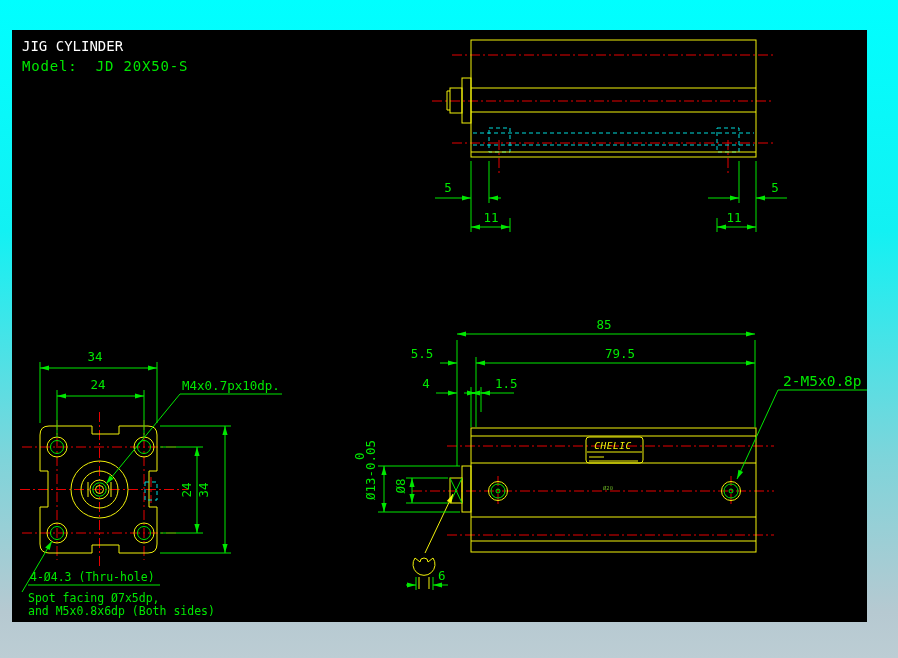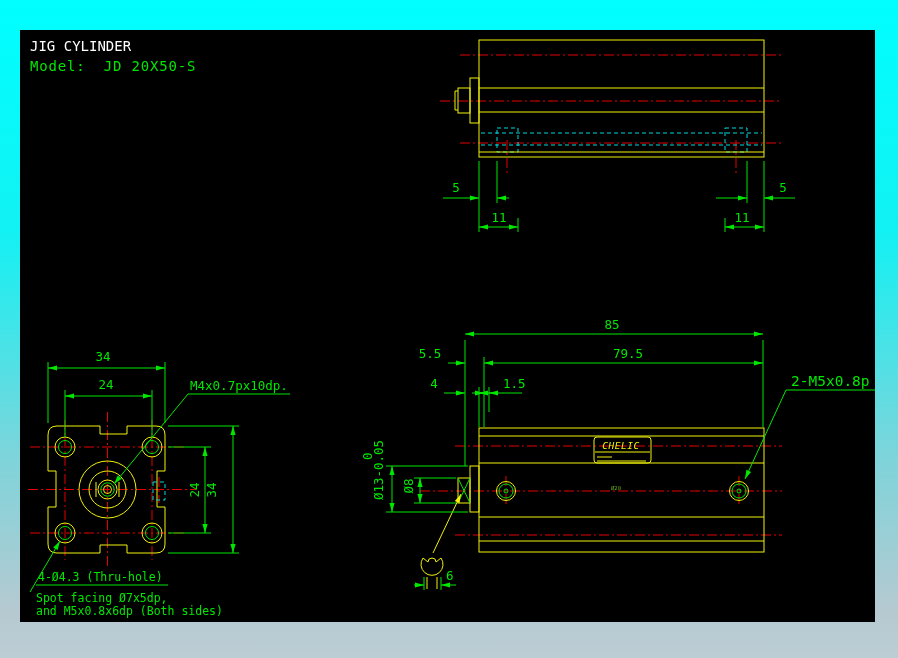--- a/index.html
+++ b/index.html
@@ -7,21 +7,21 @@
     width:898px;height:658px;position:relative;overflow:hidden;
     background:linear-gradient(180deg,
       var(--bg-top,#00ffff) 0%,
       #12f1f3 35%,
       #7fd4da 70%,
       #b6c9d1 93%,
       var(--bg-bottom,#bccdd4) 100%);
     font-family:"DejaVu Sans Mono",monospace;
   }
   #canvas{
-    position:absolute;left:20px;top:30px;width:855px;height:592px;
+    position:absolute;left:12px;top:30px;width:855px;height:592px;
     background:var(--canvas,#000);
   }
   svg{position:absolute;left:0;top:0;}
   svg text{font-family:"DejaVu Sans Mono",monospace;}
   .oline{stroke:var(--outline,#f2f20a);fill:none;stroke-width:1;}
   .gline{stroke:var(--dimension,#00e800);fill:none;stroke-width:1;}
   .cl{stroke:var(--centerline,#e60000);fill:none;stroke-width:1;stroke-dasharray:10 3 2 3;}
   .hid{stroke:var(--hidden,#00dcdc);fill:none;stroke-width:1;stroke-dasharray:4 3;}
   .dimtext{fill:var(--dimension,#00e800);font-size:12.5px;}
   .dimsm{fill:var(--dimension,#00e800);font-size:11.5px;}

